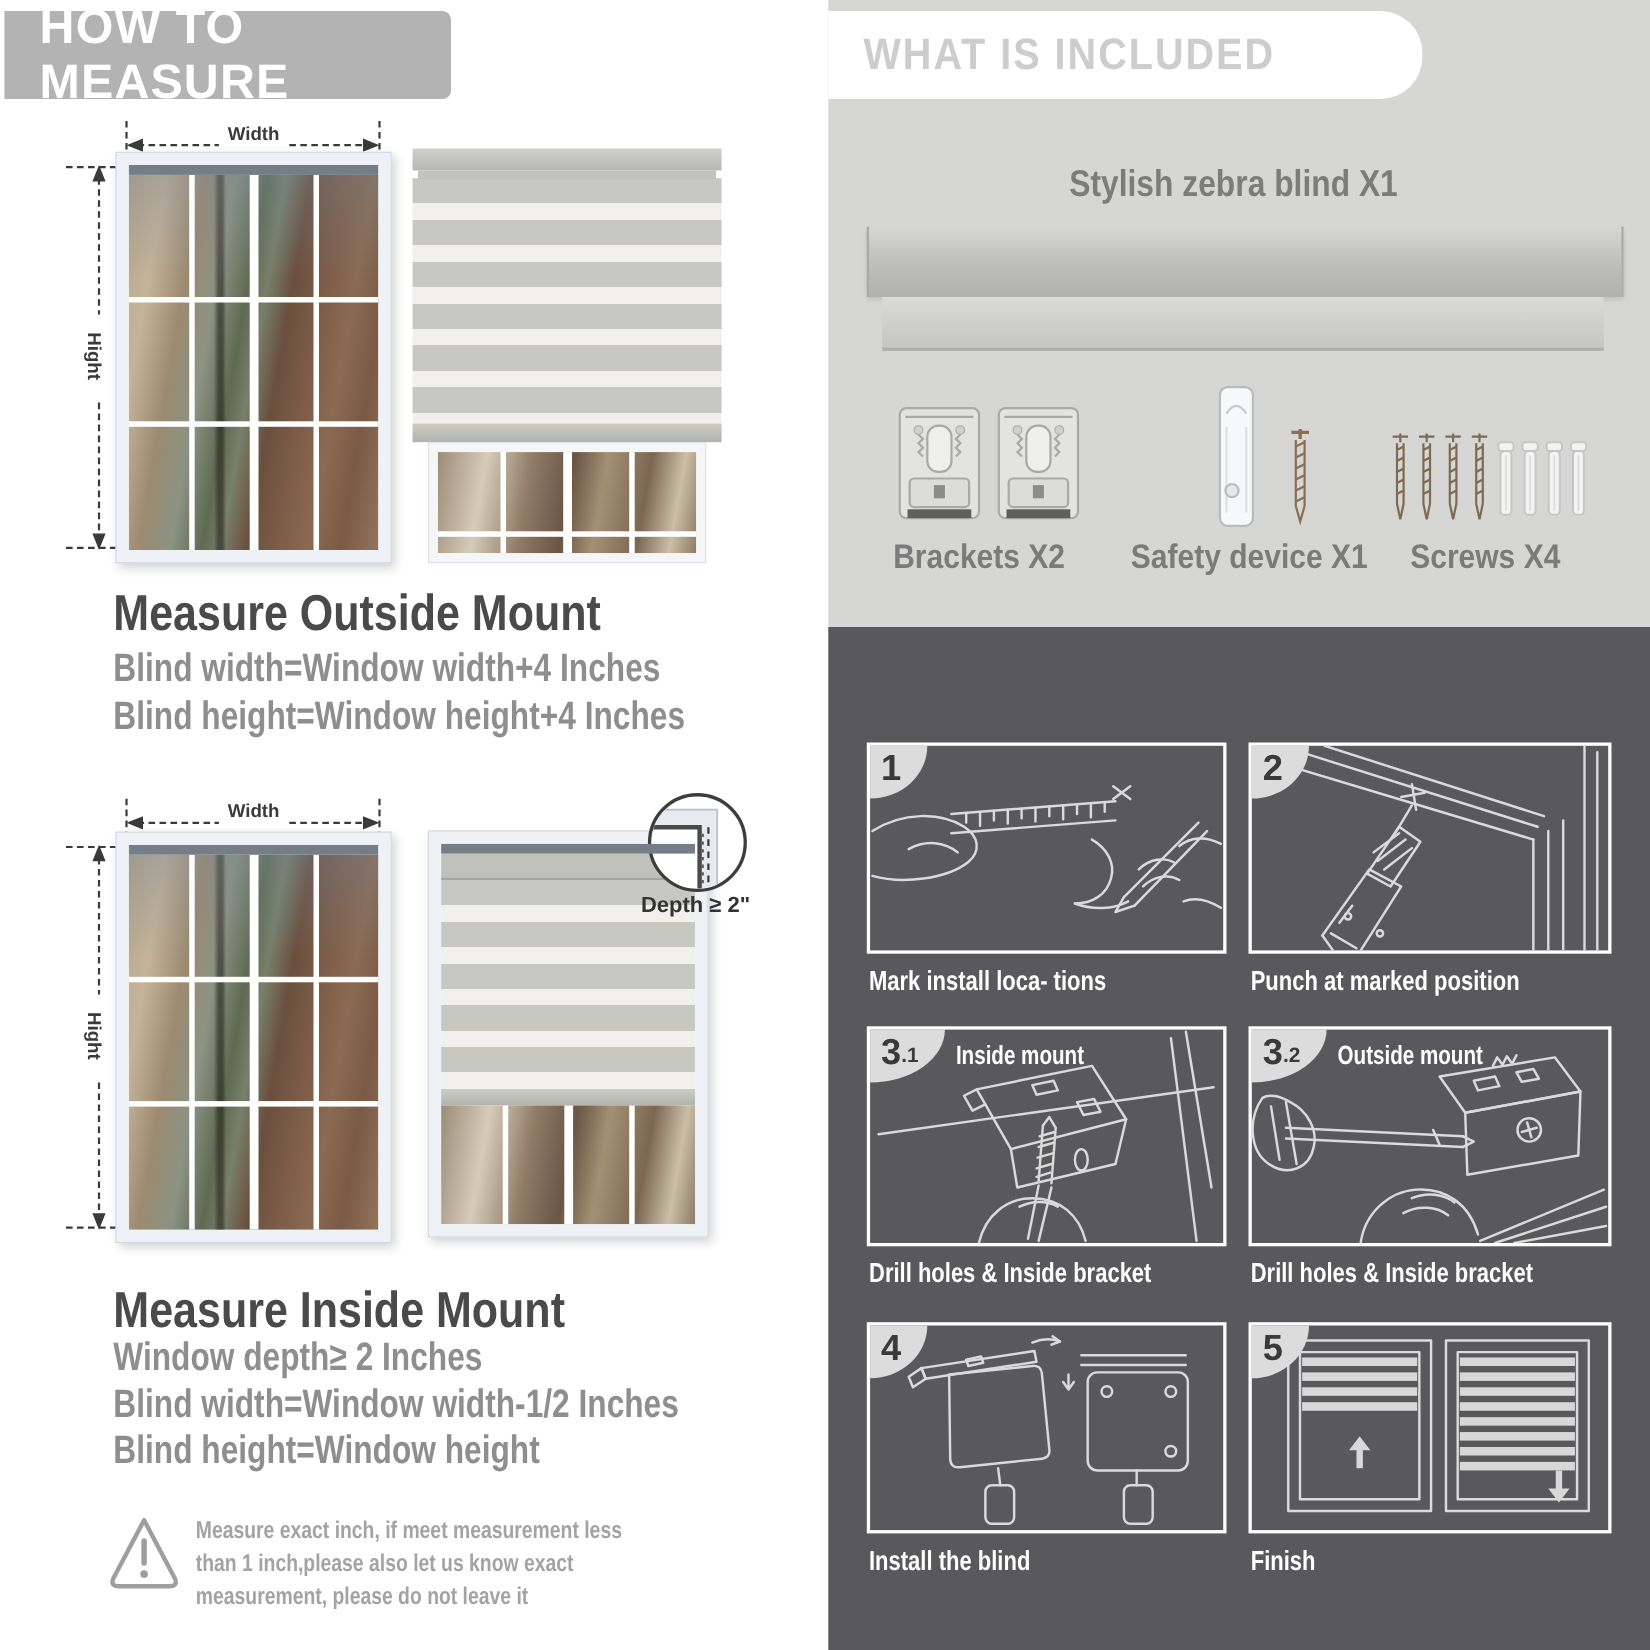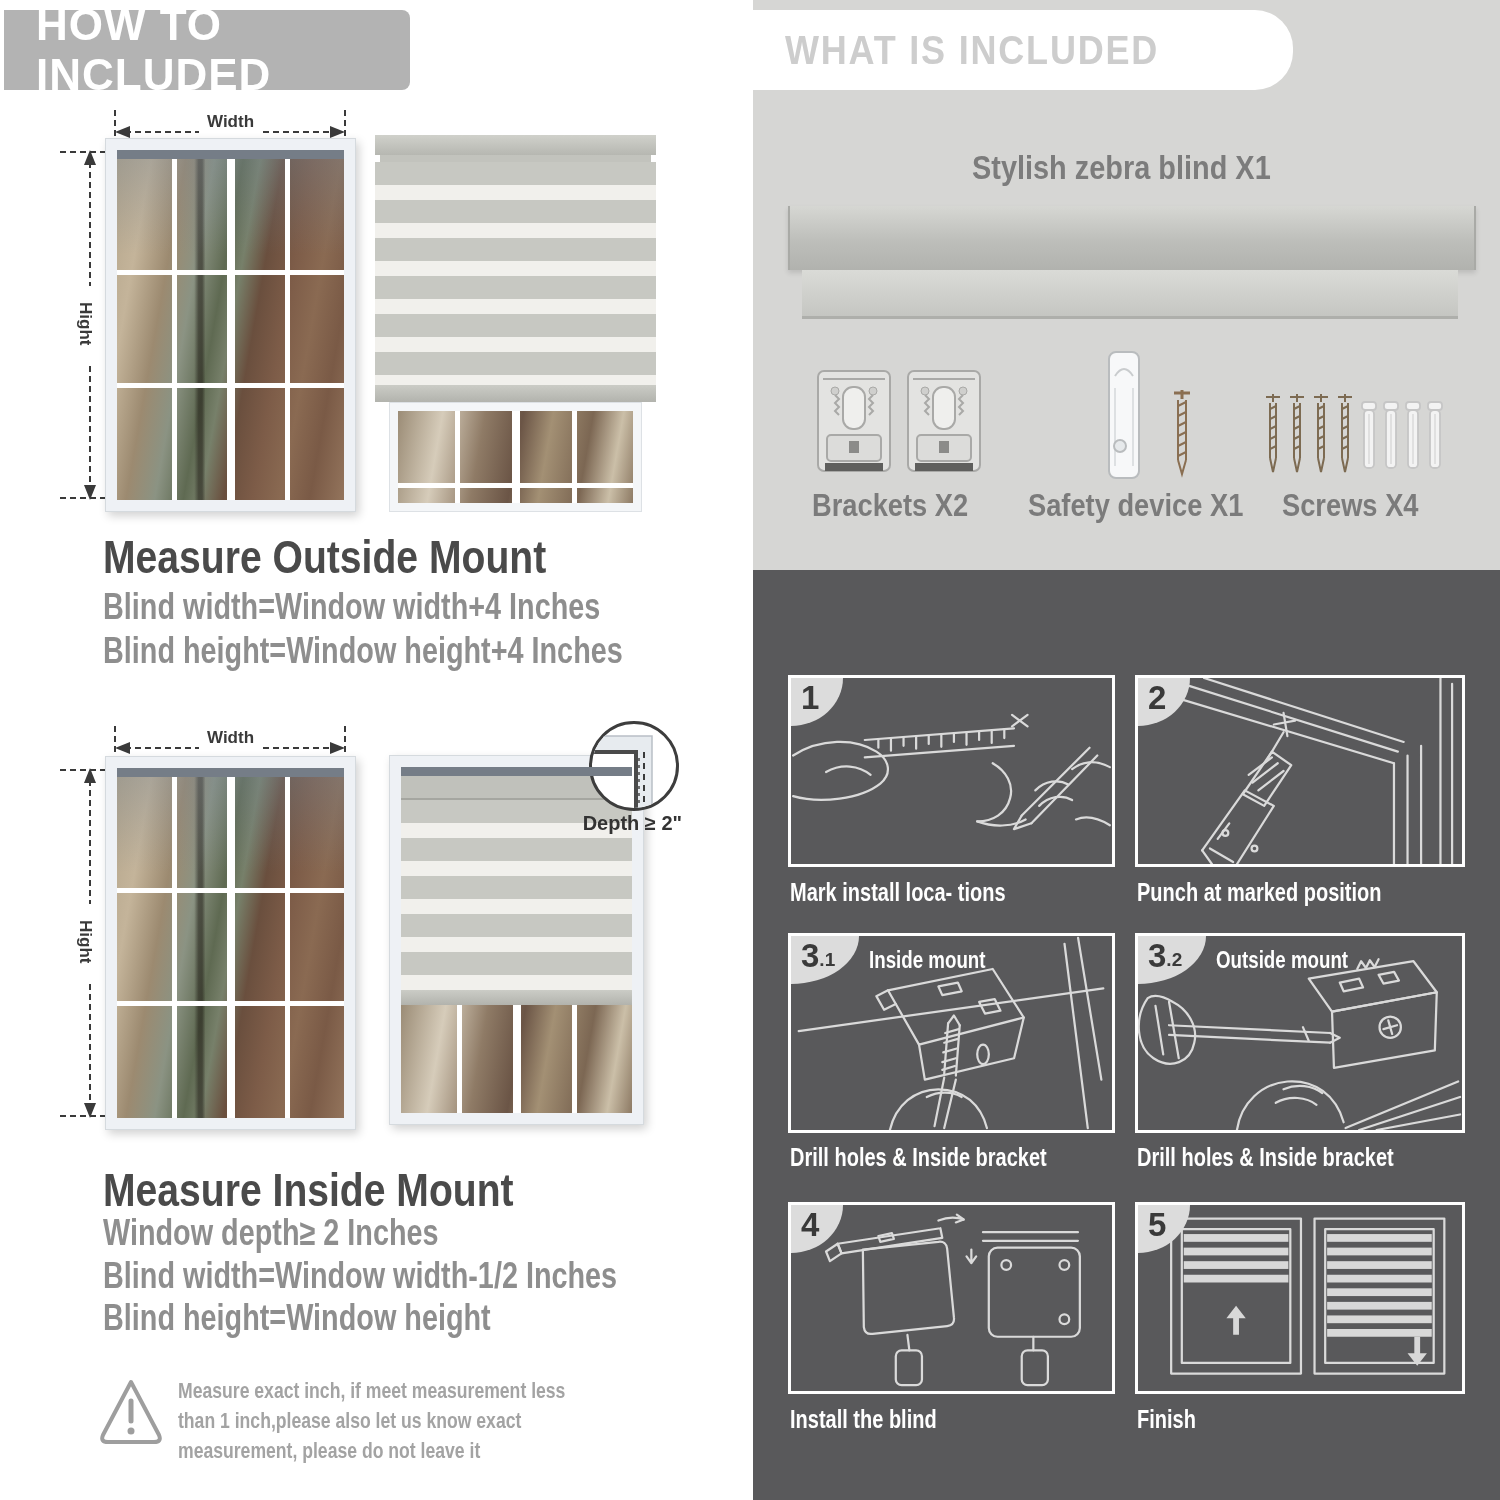--- a/index.html
+++ b/index.html
@@ -74,21 +74,21 @@
   .dash{stroke:#3a3a3a;stroke-width:2;stroke-dasharray:6 4;fill:none;}
   .ah{fill:#3a3a3a;stroke:none;}
   .lineart{stroke:#dadada;stroke-width:2.3;fill:none;stroke-linecap:round;stroke-linejoin:round;}
 </style>
 </head>
 <body>
 
 <div id="canvas">
 
   <div class="abs left-header">
-    <span>HOW TO INCLUDED</span>
+    <span>HOW TO MEASURE</span>
   </div>
 
   <svg class="abs" style="left:103px;top:110px;" width="254" height="46" viewBox="0 0 254 46">
     <path class="dash" d="M12 0 V44"></path>
       <path class="dash" d="M242 0 V44"></path>
     <path class="dash" d="M22 22 H96"></path>
       <path class="dash" d="M160 22 H232"></path>
     <polygon class="ah" points="12,22 27,16 27,28"></polygon>
       <polygon class="ah" points="242,22 227,16 227,28"></polygon>
   </svg>

